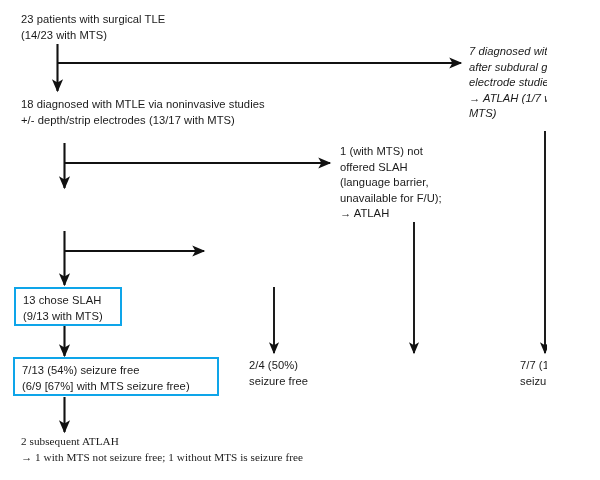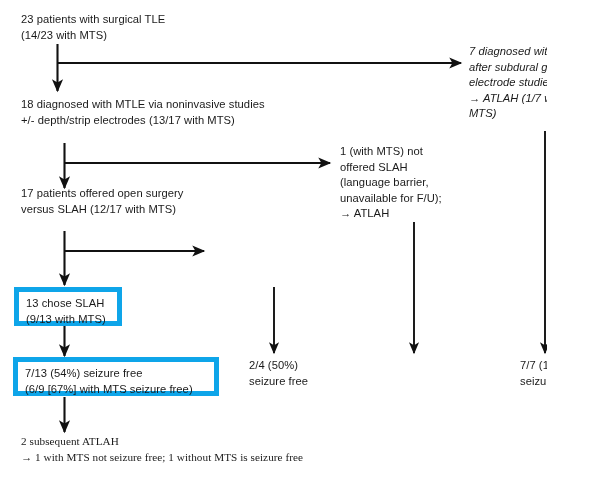--- a/index.html
+++ b/index.html
@@ -19,21 +19,21 @@
   }
   .node {
     position: absolute;
     font-size: 11.2px;
     line-height: 15.5px;
     color: #1a1a1a;
     white-space: pre-line;
     letter-spacing: 0.05px;
   }
   .boxed {
-    border: 5px solid #0ea5e9;
+    border: 2px solid #0ea5e9;
     box-sizing: border-box;
     padding: 4px 7px 4px 7px;
     background: #ffffff;
   }
   svg.edges {
     position: absolute;
     left: 0;
     top: 0;
     width: 600px;
     height: 480px;
@@ -94,22 +94,20 @@
 
   <div class="node" style="left:21px; top:97px; width:330px;">18 diagnosed with MTLE via noninvasive studies
 +/- depth/strip electrodes (13/17 with MTS)</div>
 
   <div class="node" style="left:340px; top:144px; width:150px;">1 (with MTS) not
 offered SLAH
 (language barrier,
 unavailable for F/U);
 → ATLAH</div>
 
-  <div class="node" style="left:21px; top:186px; width:260px;">17 patients offered open surgery
-versus SLAH (12/17 with MTS)</div>
 
 
   <div class="node boxed" style="left:14px; top:287px; width:108px; height:39px;">13 chose SLAH
 (9/13 with MTS)</div>
 
   <div class="node boxed" style="left:13px; top:357px; width:206px; height:39px;">7/13 (54%) seizure free
 (6/9 [67%] with MTS seizure free)</div>
 
   <div class="node" style="left:249px; top:358px; width:110px;">2/4 (50%)
 seizure free</div>

